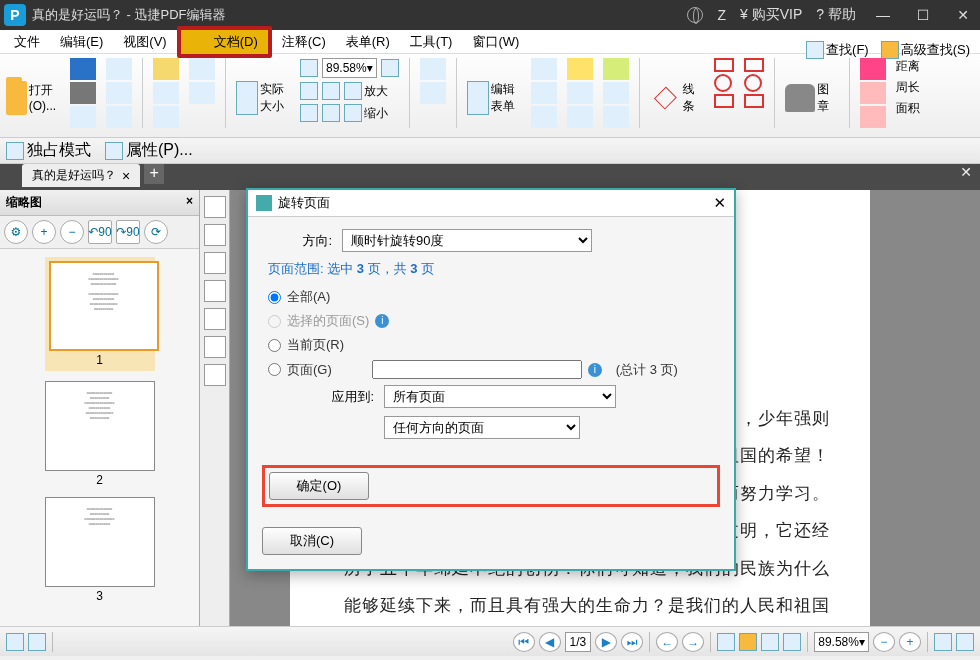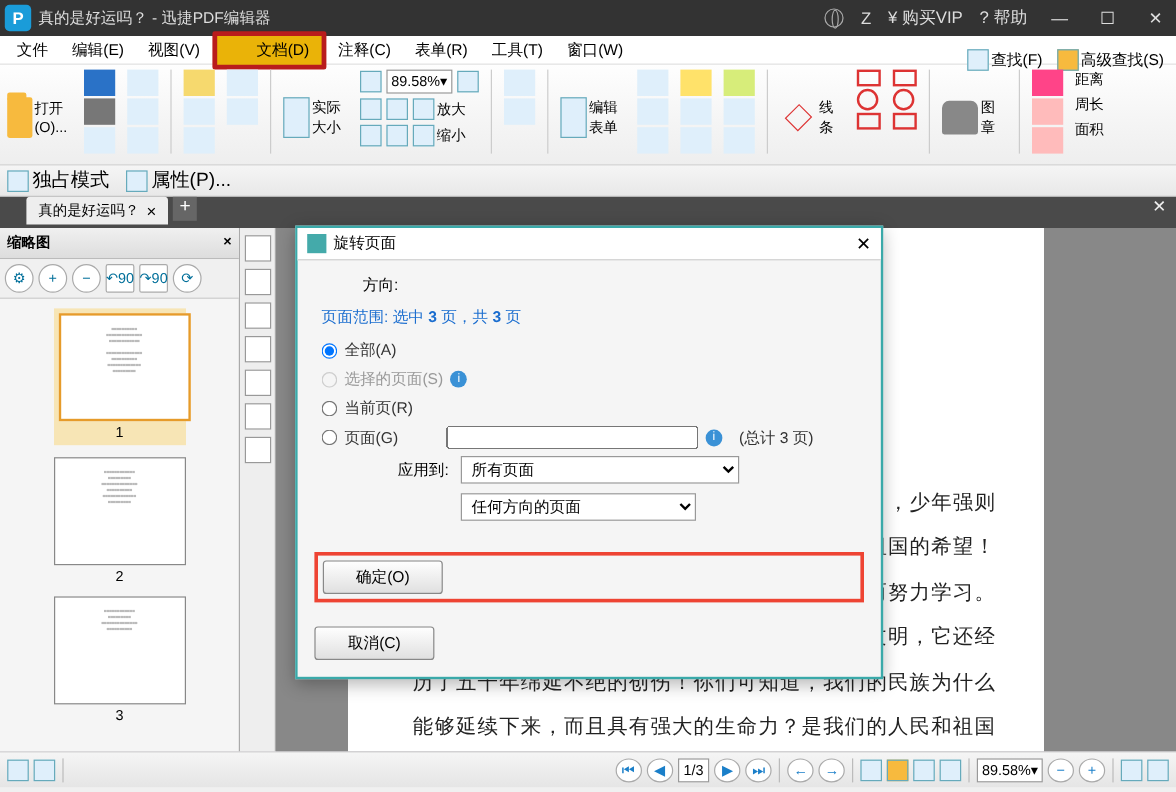--- a/index.html
+++ b/index.html
@@ -341,20 +341,23 @@
 
 <div class="dialog">
   <div class="dialog-title">
     <div class="ticon"></div>
     <div class="dtxt">旋转页面</div>
     <div class="dclose">✕</div>
   </div>
   <div class="dialog-body">
     <div class="row">
       <div class="lbl">方向:</div>
+      <select style="width:250px">
+        <option>顺时针旋转90度</option>
+      </select>
     </div>
     <div class="range-line">
       <span>页面范围: 选中 </span><b>3</b><span> 页，共 </span><b>3</b><span> 页</span>
     </div>
     <label class="radio-row">
         <input type="radio" checked="" style="">
         <span>全部(A)</span>
       </label>
     <label class="radio-row disabled">
         <input type="radio" disabled="" style="">

